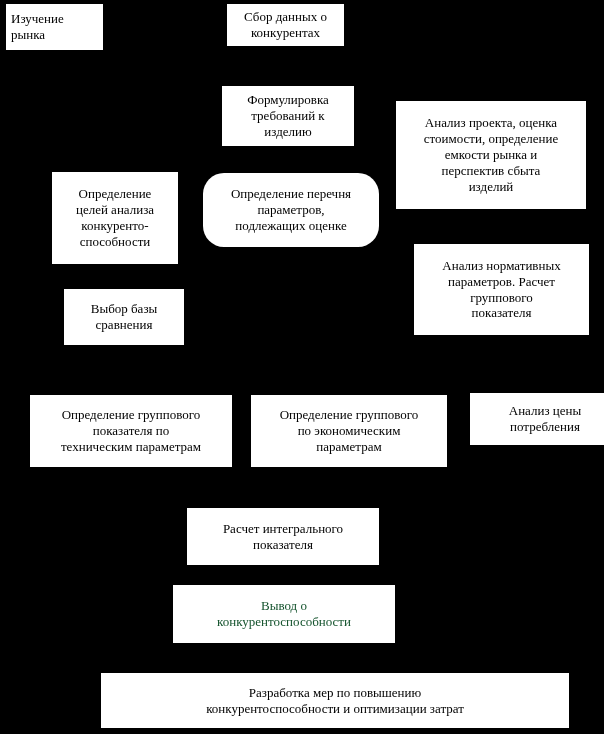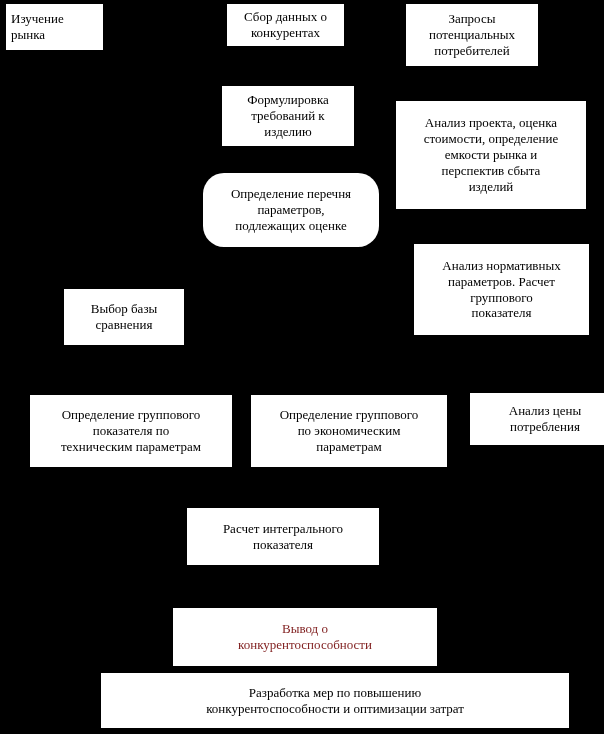--- a/index.html
+++ b/index.html
@@ -37,47 +37,48 @@
   }
 </style>
 </head>
 <body>
 
 <div id="canvas" style="background: rgb(0, 0, 0);">
     <div class="node left-align" style="left: 6px; top: 4px; width: 97px; height: 46px; background: rgb(255, 255, 255); color: rgb(0, 0, 0);">Изучение
 рынка</div>
     <div class="node" style="left: 227px; top: 4px; width: 117px; height: 42px; background: rgb(255, 255, 255); color: rgb(0, 0, 0);">Сбор данных о
 конкурентах</div>
-    <div class="node" style="left: 406px; top: 4px; width: 132px; height: 62px; background: rgb(255, 255, 255); color: rgb(0, 0, 0);">Запросы
-потенциальных
-потребителей</div>
     <div class="node" style="left: 222px; top: 86px; width: 132px; height: 60px; background: rgb(255, 255, 255); color: rgb(0, 0, 0);">Формулировка
 требований к
 изделию</div>
     <div class="node" style="left: 396px; top: 101px; width: 190px; height: 108px; background: rgb(255, 255, 255); color: rgb(0, 0, 0);">Анализ проекта, оценка
 стоимости, определение
 емкости рынка и
 перспектив сбыта
 изделий</div>
+    <div class="node" style="left: 52px; top: 172px; width: 126px; height: 92px; background: rgb(255, 255, 255); color: rgb(0, 0, 0);">Определение
+целей анализа
+конкуренто-
+способности</div>
     <div class="node" style="left: 203px; top: 173px; width: 176px; height: 74px; background: rgb(255, 255, 255); color: rgb(0, 0, 0); border-radius: 21px;">Определение перечня
 параметров,
 подлежащих оценке</div>
     <div class="node" style="left: 414px; top: 244px; width: 175px; height: 91px; background: rgb(255, 255, 255); color: rgb(0, 0, 0);">Анализ нормативных
 параметров. Расчет
 группового
 показателя</div>
     <div class="node" style="left: 64px; top: 289px; width: 120px; height: 56px; background: rgb(255, 255, 255); color: rgb(0, 0, 0);">Выбор базы
 сравнения</div>
     <div class="node" style="left: 30px; top: 395px; width: 202px; height: 72px; background: rgb(255, 255, 255); color: rgb(0, 0, 0);">Определение группового
 показателя по
 техническим параметрам</div>
     <div class="node" style="left: 251px; top: 395px; width: 196px; height: 72px; background: rgb(255, 255, 255); color: rgb(0, 0, 0);">Определение группового
 по экономическим
 параметрам</div>
     <div class="node" style="left: 470px; top: 393px; width: 150px; height: 52px; background: rgb(255, 255, 255); color: rgb(0, 0, 0);">Анализ цены
 потребления</div>
     <div class="node" style="left: 187px; top: 508px; width: 192px; height: 57px; background: rgb(255, 255, 255); color: rgb(0, 0, 0);">Расчет интегрального
 показателя</div>
-    <div class="node" style="left: 173px; top: 585px; width: 264px; height: 58px; background: rgb(255, 255, 255); color: #7f1d1d; margin-top: 23px;">Вывод о
+    <div class="node" style="left: 173px; top: 585px; width: 222px; height: 58px; background: rgb(255, 255, 255); color: #14532d;">Вывод о
 конкурентоспособности</div>
     <div class="node" style="left: 101px; top: 673px; width: 468px; height: 55px; background: rgb(255, 255, 255); color: rgb(0, 0, 0);">Разработка мер по повышению
 конкурентоспособности и оптимизации затрат</div>
   </div>
 
 </body></html>

